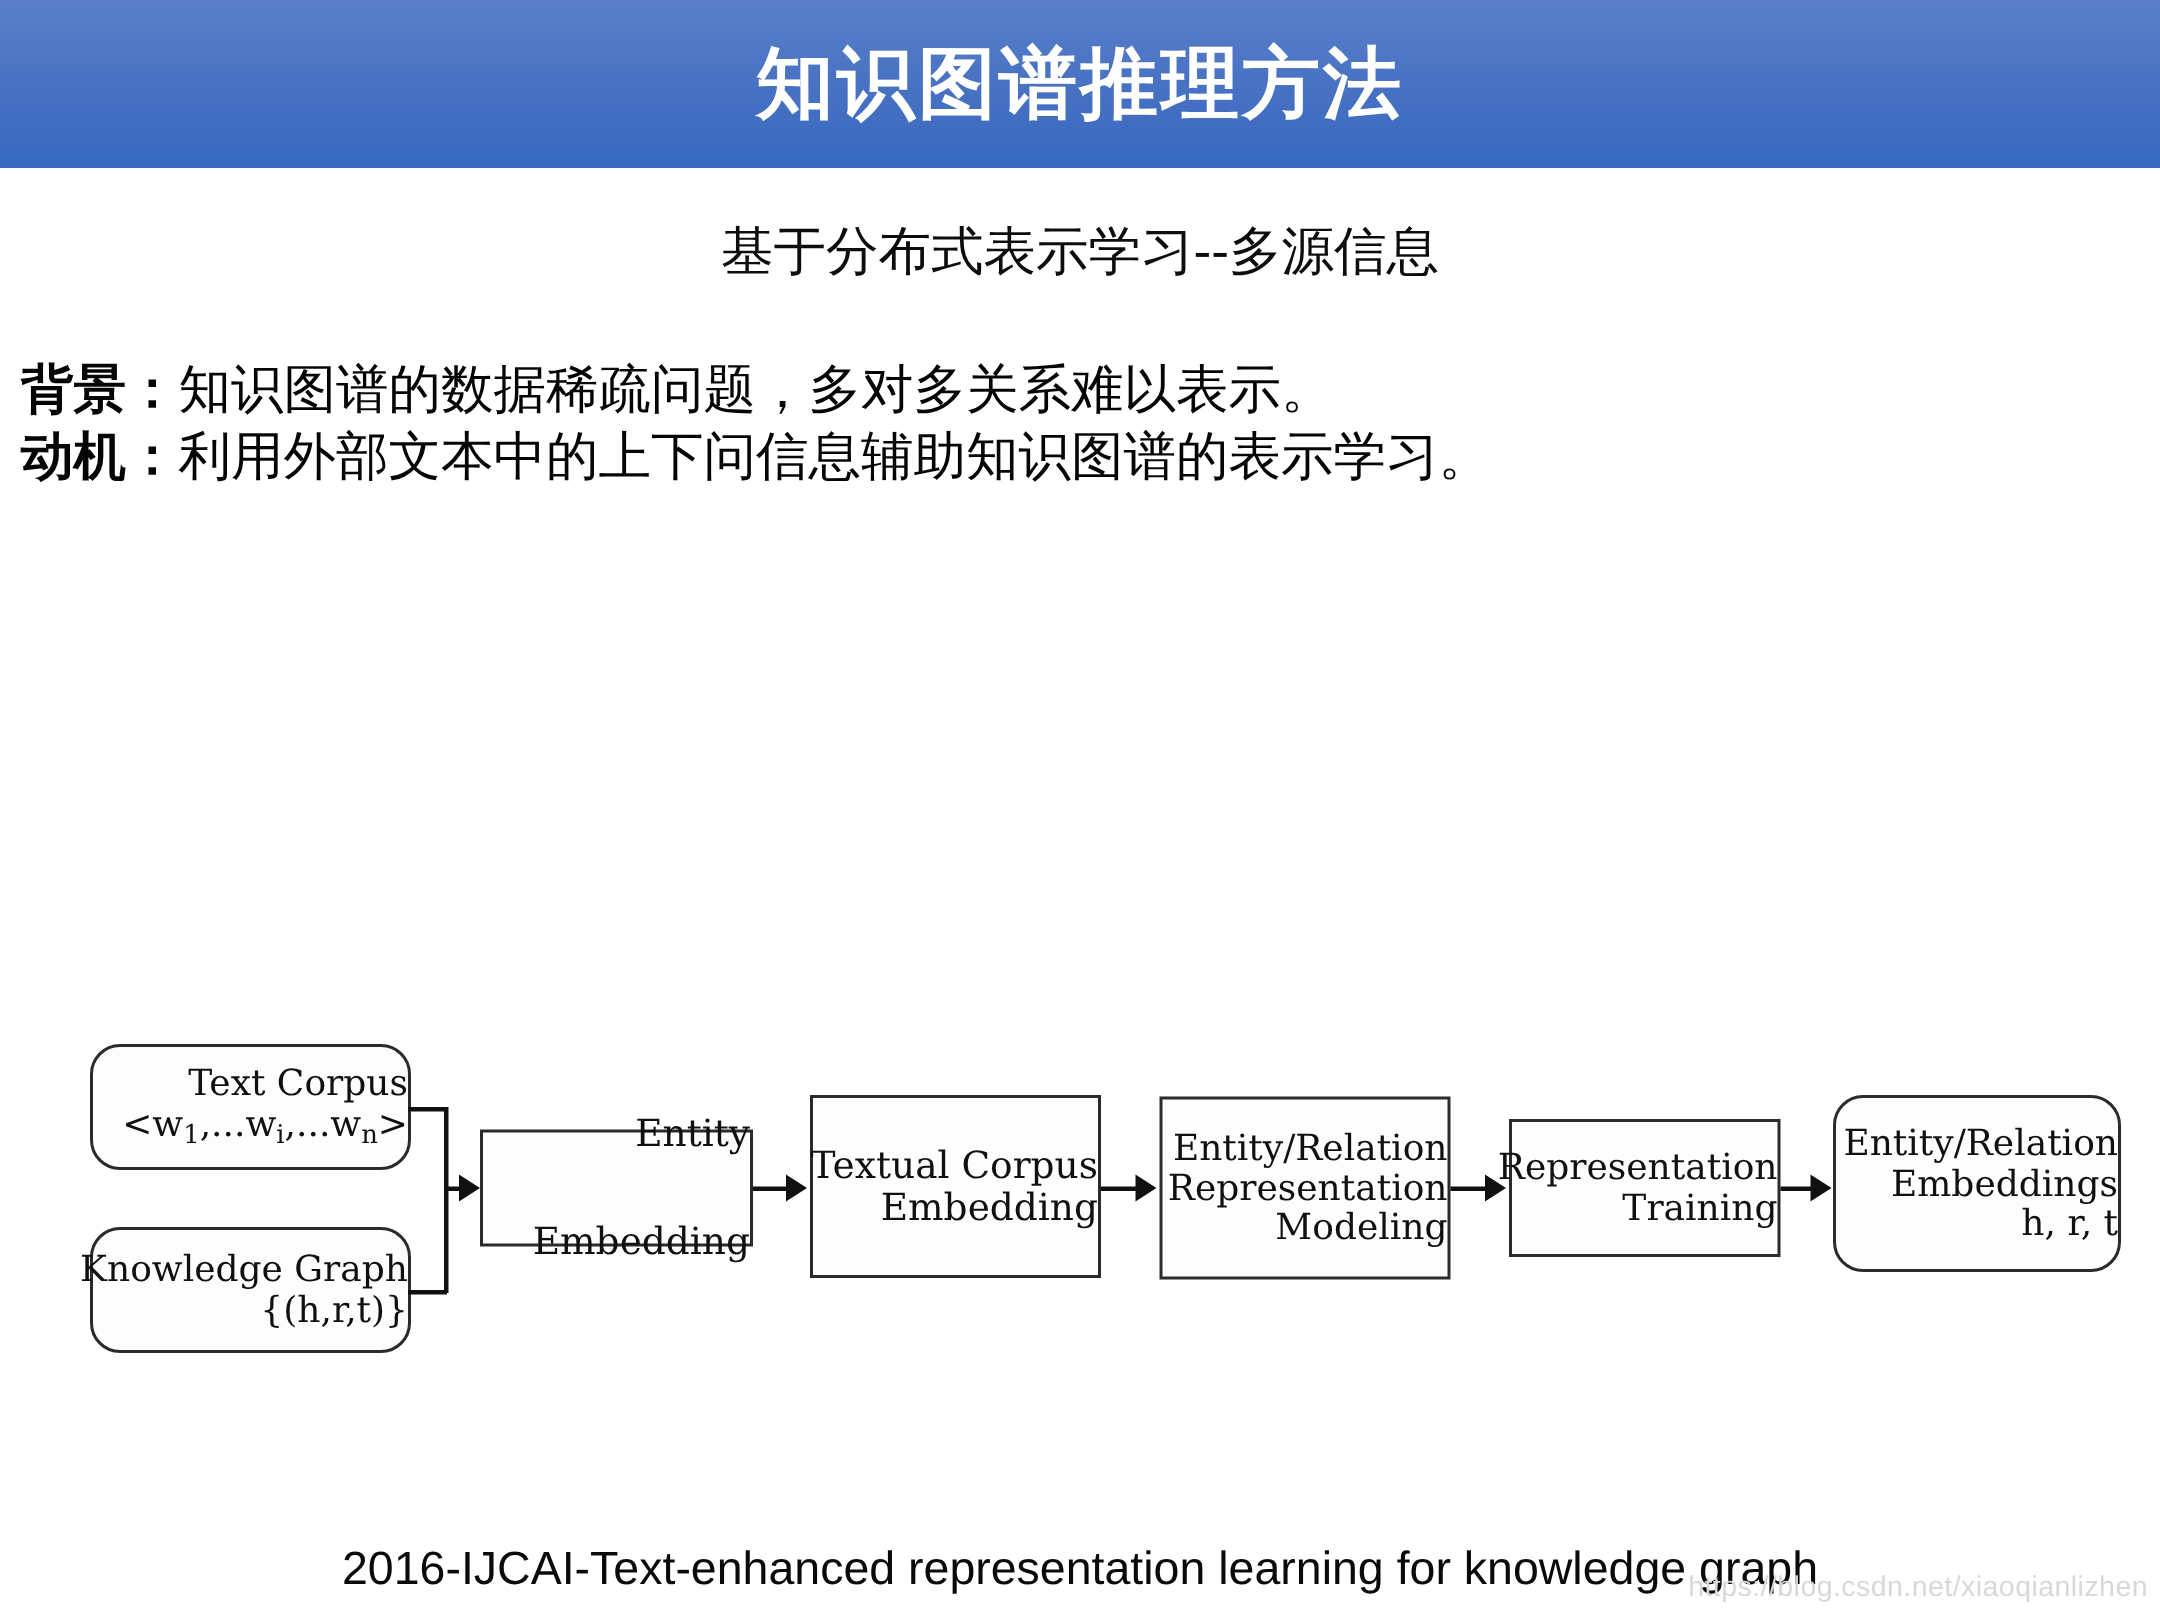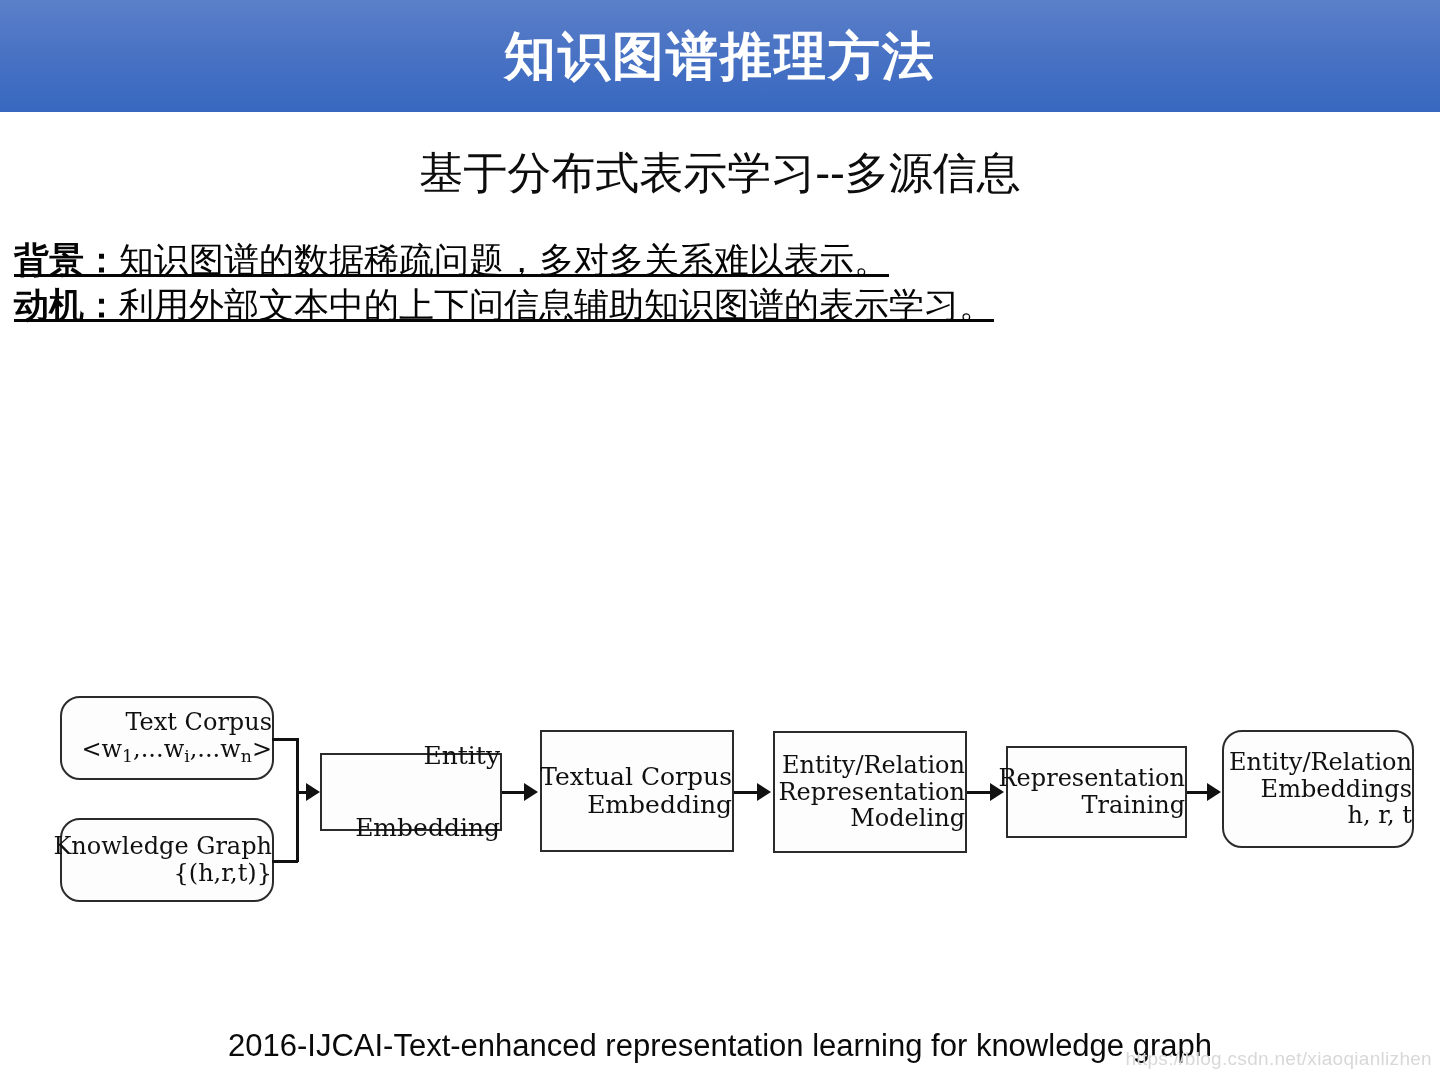--- a/index.html
+++ b/index.html
@@ -39,21 +39,21 @@
   }
 
   
   #subtitle {
     position: absolute;
     left: 0;
     top: 148px;
     width: 1440px;
     text-align: center;
     font-family: "DejaVu Serif", "Liberation Serif", serif;
-    font-size: 44px;
+    font-size: 35px;
     color: #0d0d0d;
     line-height: 1.15;
     white-space: nowrap;
   }
 
   
   #body-text {
     position: absolute;
     left: 14px;
     top: 238px;
@@ -61,21 +61,20 @@
     font-family: "DejaVu Sans", "Liberation Sans", sans-serif;
     font-size: 35px;
     color: #050505;
     line-height: 45px;
     letter-spacing: 0px;
   }
   .para {
     margin: 0 0 0 0;
     text-align: justify;
     text-justify: inter-ideograph;
-    text-decoration: underline;
   }
   .para-label {
     font-weight: bold;
   }
 
   
   #flow-diagram {
     position: absolute;
     left: 0;
     top: 660px;

